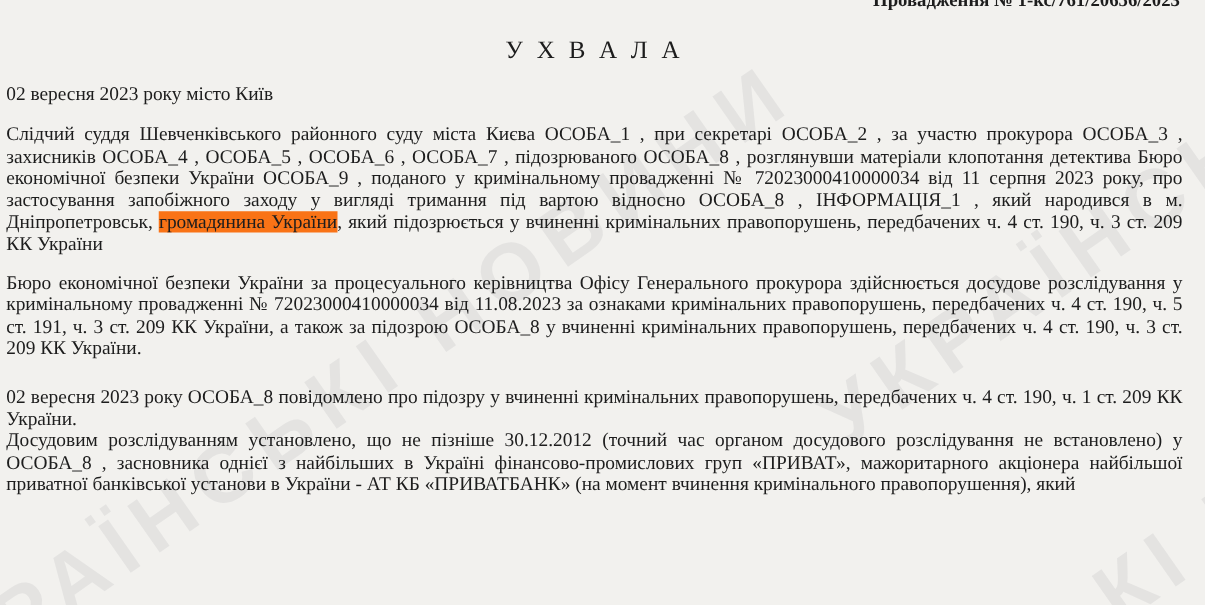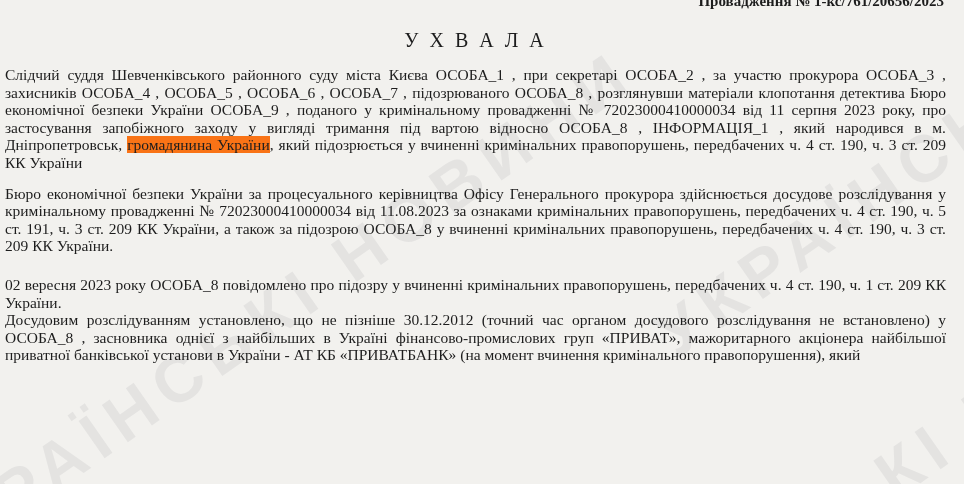--- a/index.html
+++ b/index.html
@@ -67,20 +67,21 @@
     <div class="wm wm3">УКРАЇНСЬКІ НОВИНИ</div>
   </div>
 
   <div class="content">
 
     <div class="case-number">Провадження № 1-кс/761/20656/2023</div>
 
     <h1 class="heading h-title">У Х В А Л А</h1>
 
 
+    <p class="date-line">02 вересня 2023 року місто Київ</p>
 
     <p class="para p1"><span>Слідчий суддя Шевченківського районного суду міста Києва ОСОБА_1 , при секретарі ОСОБА_2 , за участю прокурора ОСОБА_3 , захисників ОСОБА_4 , ОСОБА_5 , ОСОБА_6 , ОСОБА_7 , підозрюваного ОСОБА_8 , розглянувши матеріали клопотання детектива Бюро економічної безпеки України ОСОБА_9 , поданого у кримінальному провадженні № 72023000410000034 від 11 серпня 2023 року, про застосування запобіжного заходу у вигляді тримання під вартою відносно ОСОБА_8 , ІНФОРМАЦІЯ_1 , який народився в м. Дніпропетровськ, </span><span class="highlight">громадянина України</span><span>, який підозрюється у вчиненні кримінальних правопорушень, передбачених ч. 4 ст. 190, ч. 3 ст. 209 КК України</span></p>
 
 
     <p class="para p2">Бюро економічної безпеки України за процесуального керівництва Офісу Генерального прокурора здійснюється досудове розслідування у кримінальному провадженні № 72023000410000034 від 11.08.2023 за ознаками кримінальних правопорушень, передбачених ч. 4 ст. 190, ч. 5 ст. 191, ч. 3 ст. 209 КК України, а також за підозрою ОСОБА_8 у вчиненні кримінальних правопорушень, передбачених ч. 4 ст. 190, ч. 3 ст. 209 КК України.</p>
 
     <p class="para p3">02 вересня 2023 року ОСОБА_8 повідомлено про підозру у вчиненні кримінальних правопорушень, передбачених ч. 4 ст. 190, ч. 1 ст. 209 КК України.</p>
 
     <p class="para p4">Досудовим розслідуванням установлено, що не пізніше 30.12.2012 (точний час органом досудового розслідування не встановлено) у ОСОБА_8 , засновника однієї з найбільших в Україні фінансово-промислових груп «ПРИВАТ», мажоритарного акціонера найбільшої приватної банківської установи в України - АТ КБ «ПРИВАТБАНК» (на момент вчинення кримінального правопорушення), який</p>
 

